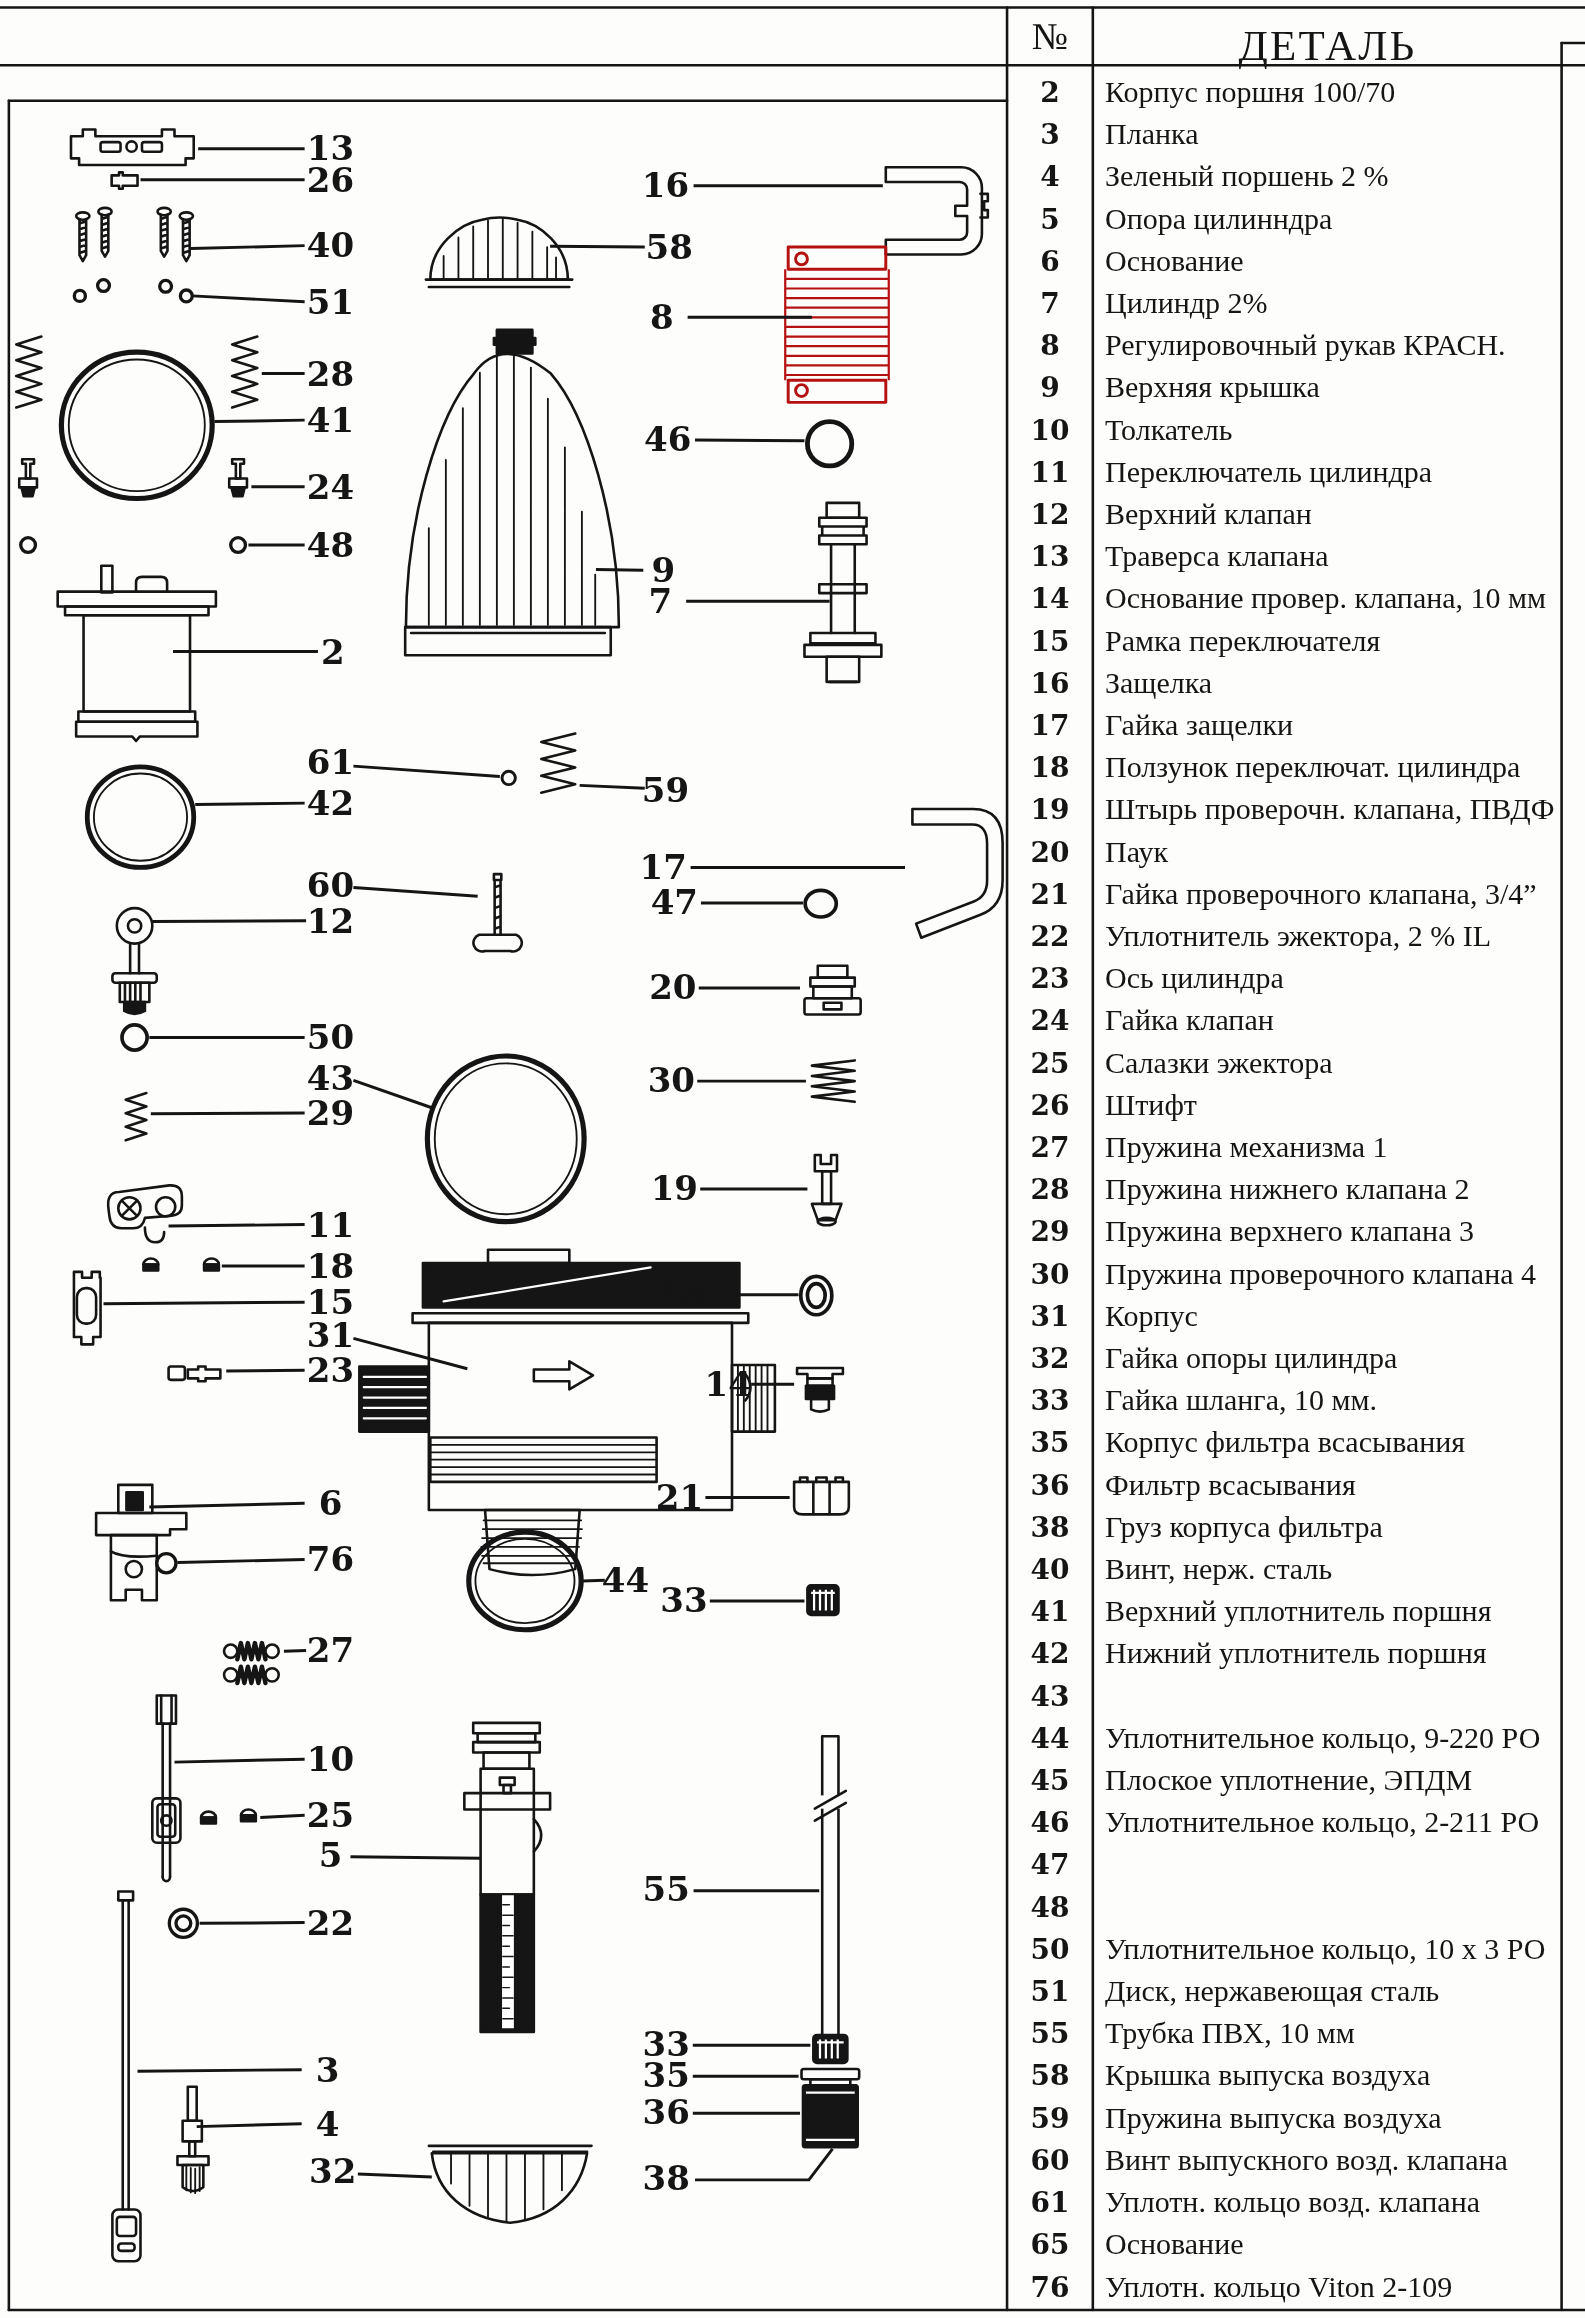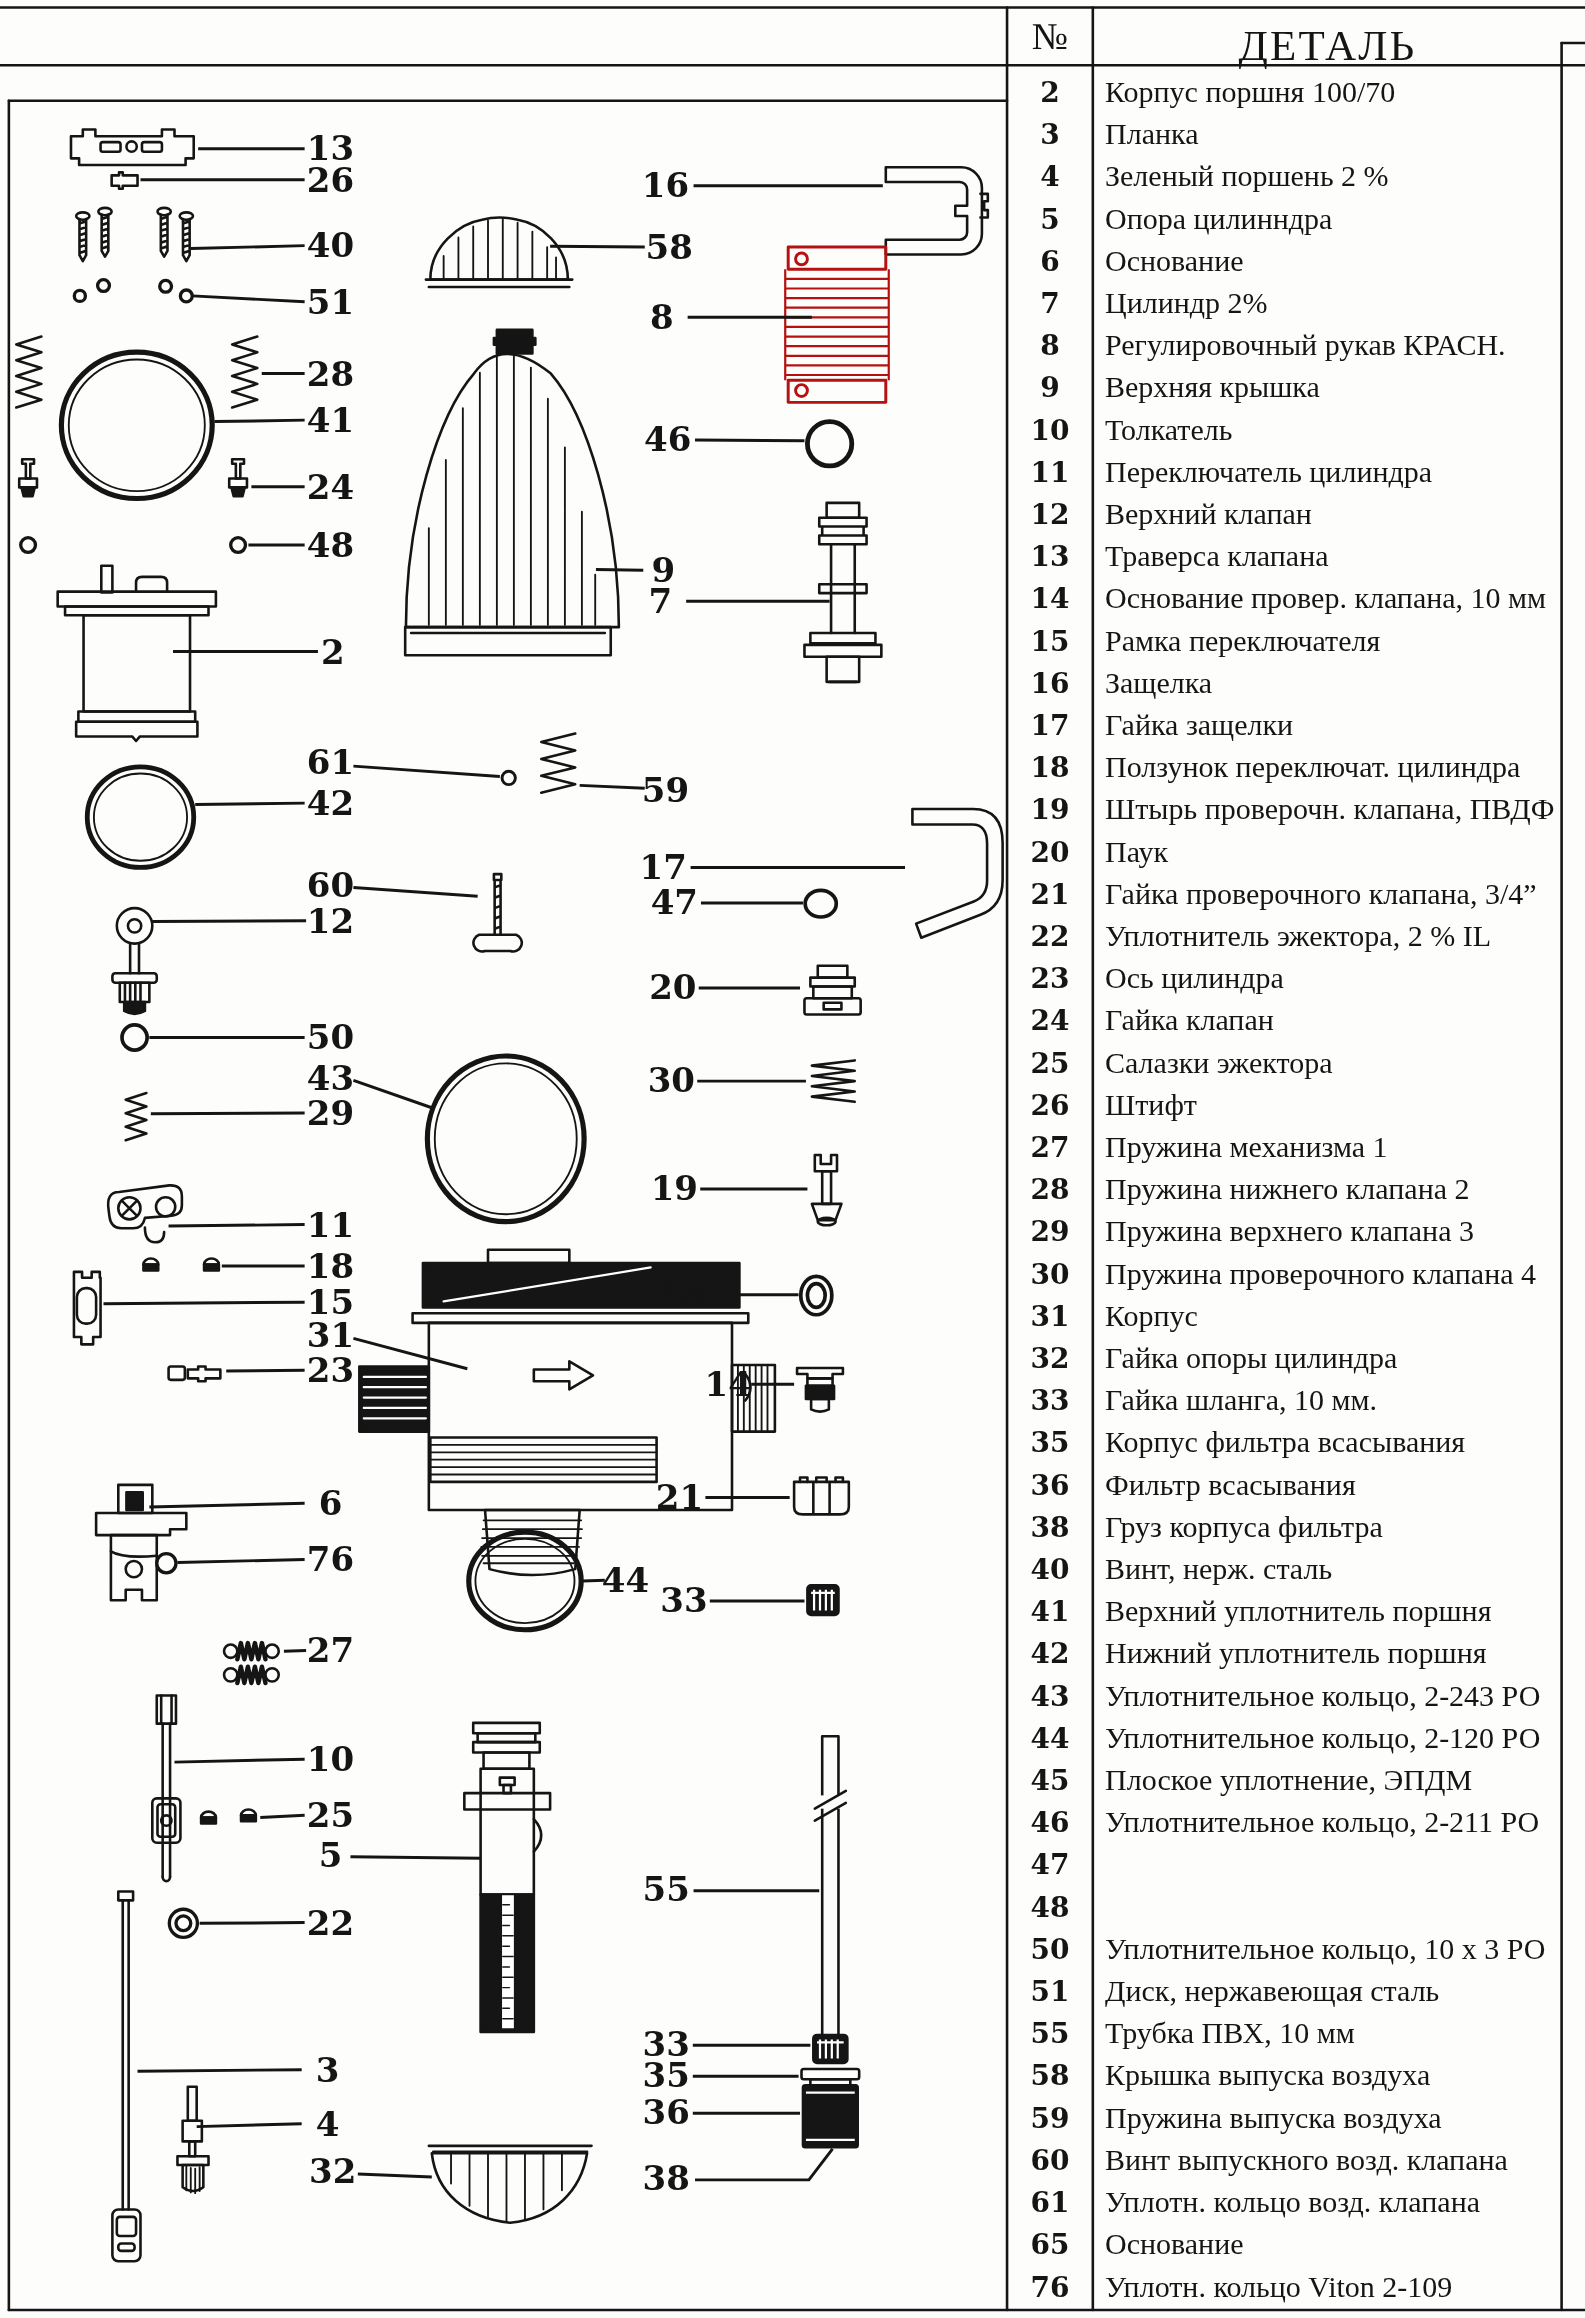--- a/index.html
+++ b/index.html
@@ -712,25 +712,24 @@
       <div class="trow" style="top: 1590px;">
         <div class="tnum">41</div>
         <div class="tdesc">Верхний уплотнитель поршня</div>
       </div>
       <div class="trow" style="top: 1632px;">
         <div class="tnum">42</div>
         <div class="tdesc">Нижний уплотнитель поршня</div>
       </div>
       <div class="trow" style="top: 1675px;">
         <div class="tnum">43</div>
-        <div class="tdesc">Уплотнительное кольцо, 2-243 РО</div>
       </div>
       <div class="trow" style="top: 1717px;">
         <div class="tnum">44</div>
-        <div class="tdesc">Уплотнительное кольцо, 2-120 РО</div>
+        <div class="tdesc">Уплотнительное кольцо, 9-220 РО</div>
       </div>
       <div class="trow" style="top: 1759px;">
         <div class="tnum">45</div>
         <div class="tdesc">Плоское уплотнение, ЭПДМ</div>
       </div>
       <div class="trow" style="top: 1801px;">
         <div class="tnum">46</div>
         <div class="tdesc">Уплотнительное кольцо, 2-211 РО</div>
       </div>
       <div class="trow" style="top: 1843px;">

